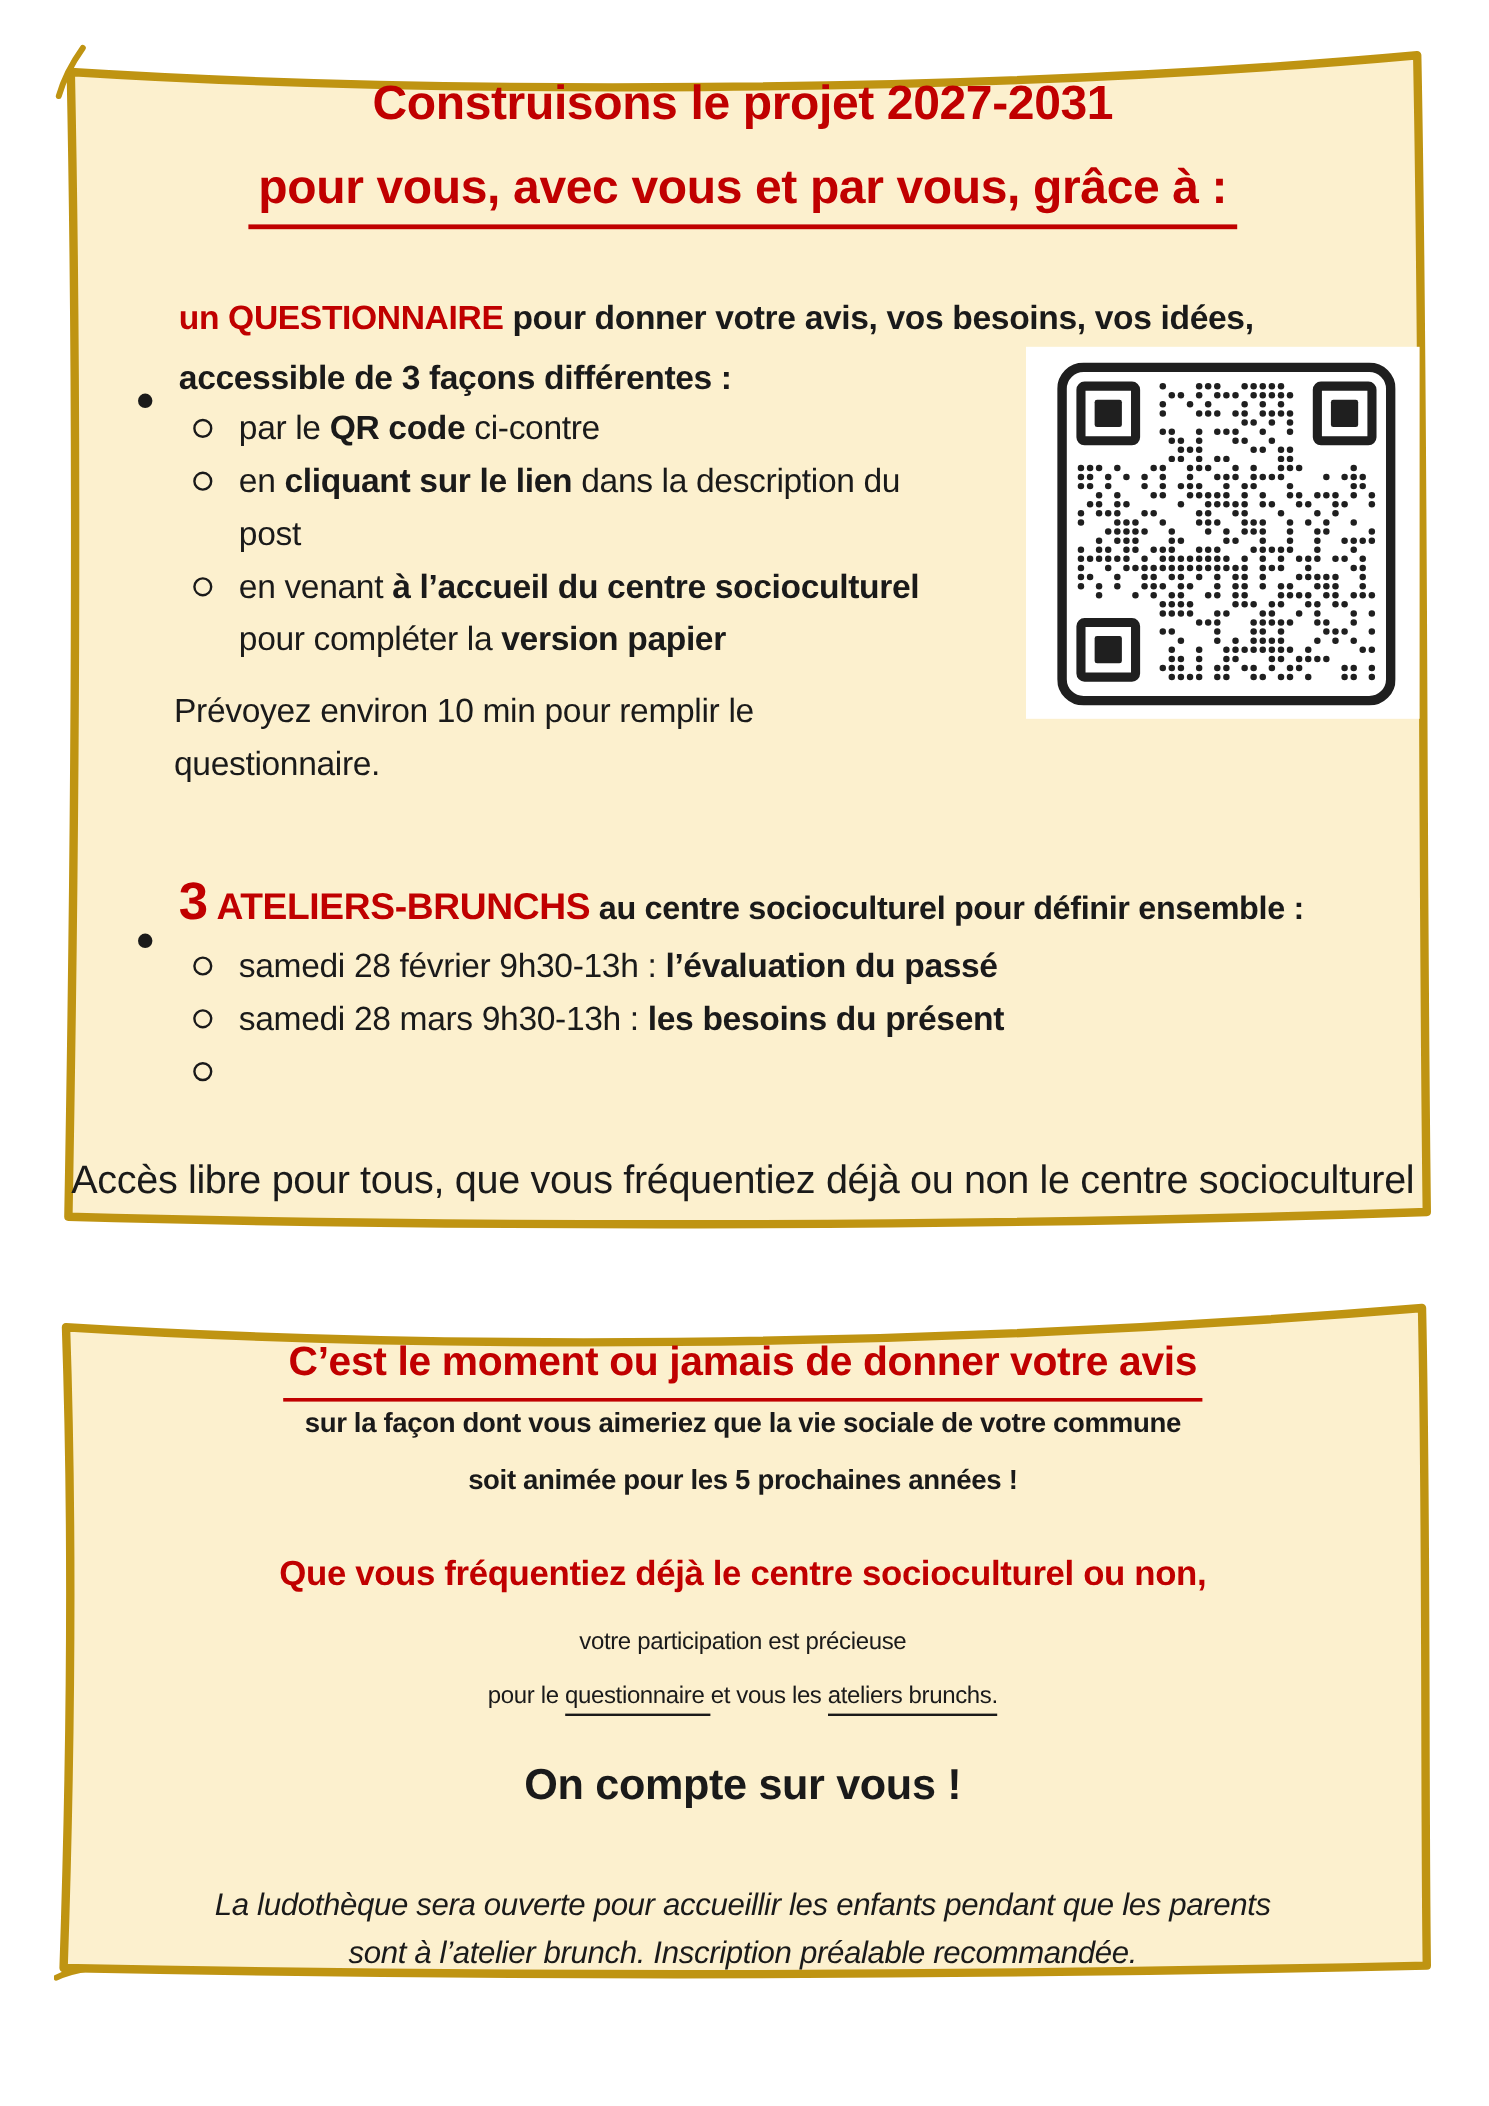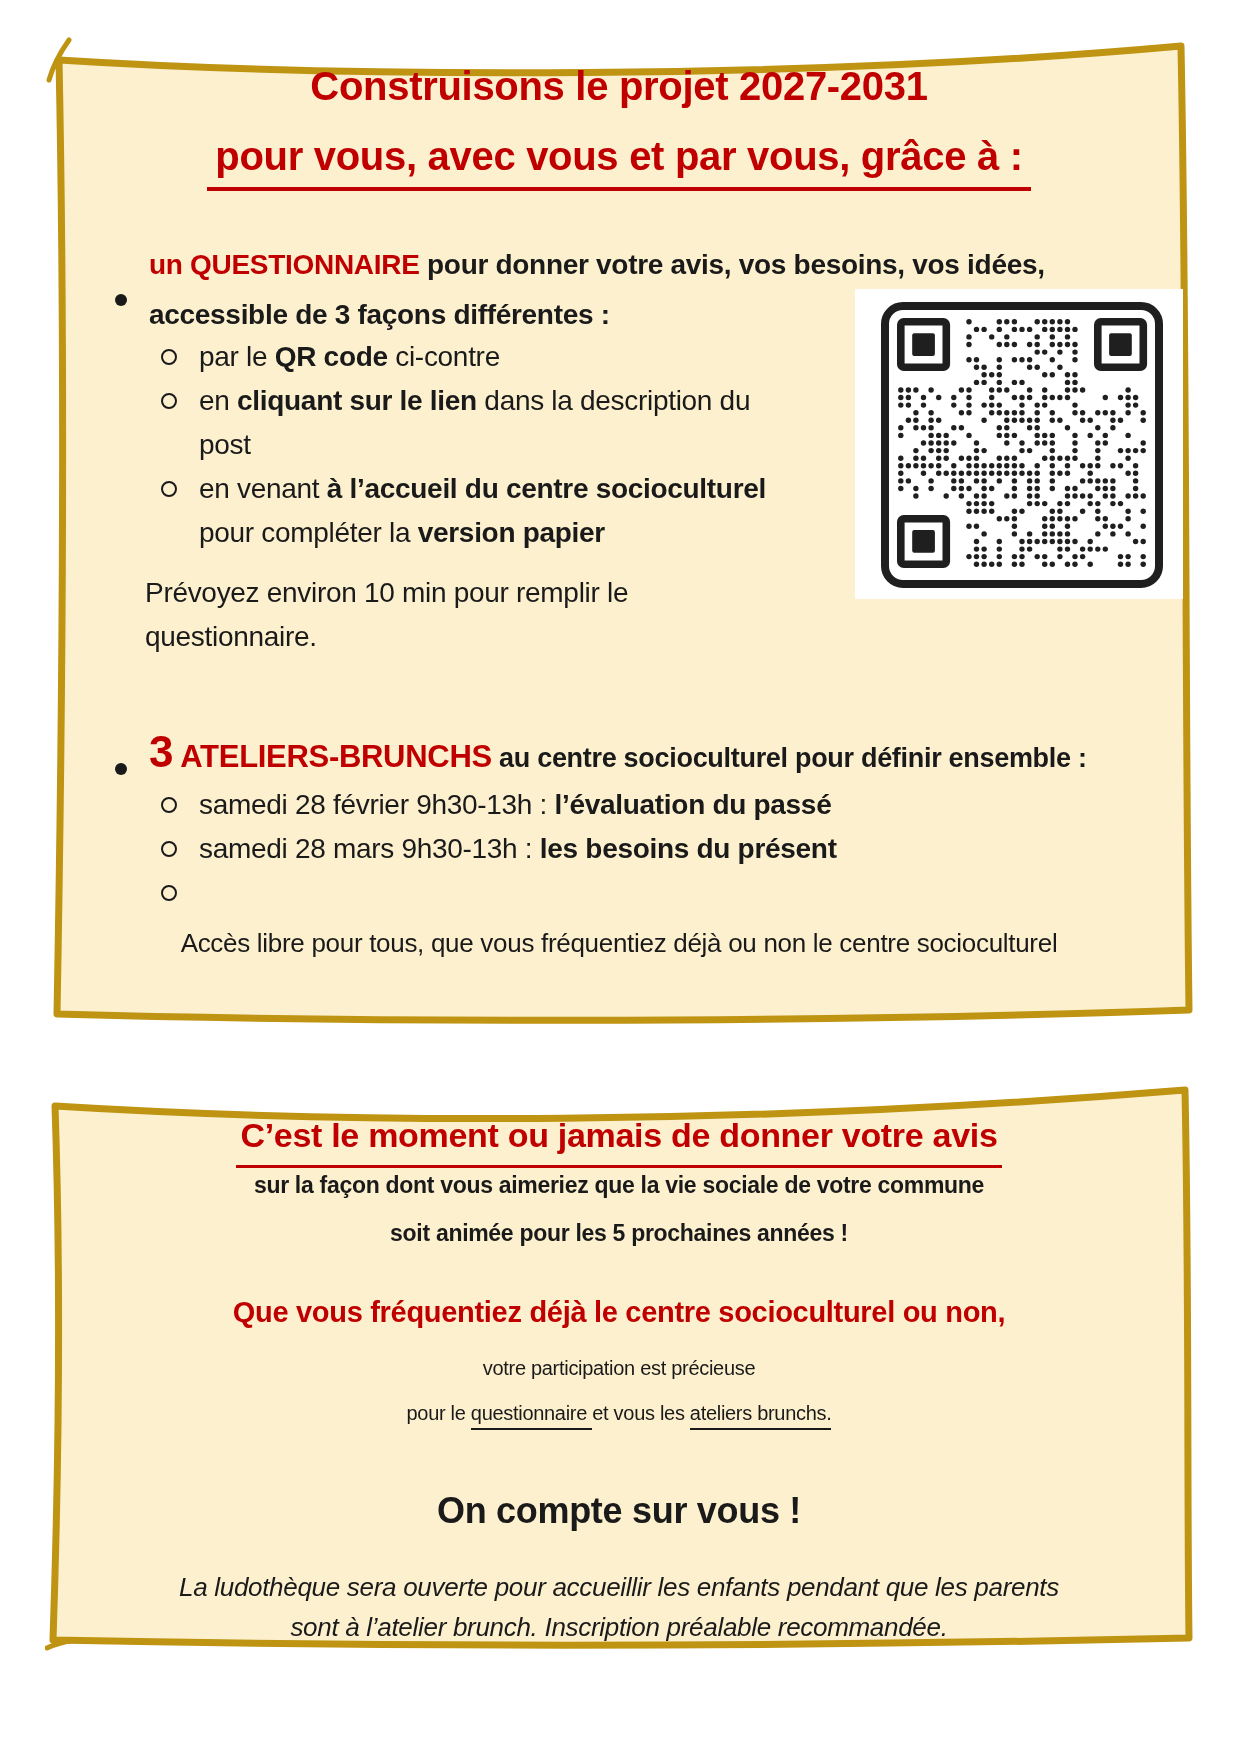--- a/index.html
+++ b/index.html
@@ -17,27 +17,27 @@
   .panel{position:absolute;left:45px;width:1148px;}
   .panel svg.border{position:absolute;left:0;top:0;}
   .abs{position:absolute;}
   .ctr{left:0;width:100%;text-align:center;}
   .b{font-weight:bold;}
   .red{color:var(--red);}
   .t-title{font-size:40px;font-weight:bold;color:var(--red);line-height:48px;}
   .u-red{display:inline-block;border-bottom:4px solid var(--red);padding:0 8px 7px 8px;}
   .t-body{font-size:28px;line-height:50px;}
   .t-sub{font-size:28px;line-height:44px;}
-  .row{display:flex;align-items:center;}
+  .row{display:flex;align-items:flex-end;}
   .dot{flex:0 0 auto;width:12px;height:12px;border-radius:50%;background:var(--ink);margin:19px 22px 0 0;}
   .circ{flex:0 0 auto;width:12px;height:12px;border-radius:50%;border:2.5px solid var(--ink);background:transparent;margin:14px 22px 0 0;}
   .subitem{display:flex;align-items:flex-start;}
   .num3{font-size:44px;font-weight:bold;color:var(--red);}
   .caps{font-size:31px;font-weight:bold;color:var(--red);}
-  .footer1{font-size:26px;}
+  .footer1{font-size:33px;margin-top:36px;}
   .qr-white{position:absolute;left:810px;top:265px;width:328px;height:310px;background:#ffffff;}
   .box2-title{font-size:34px;font-weight:bold;color:var(--red);line-height:48px;}
   .u-red2{display:inline-block;border-bottom:3.5px solid var(--red);padding:0 4px 6px 4px;text-align:center;}
   .box2-sub{font-size:23px;font-weight:bold;line-height:48px;}
   .box2-red{font-size:29px;font-weight:bold;color:var(--red);}
   .box2-p{font-size:20px;line-height:44px;}
   .u-ink{border-bottom:2.5px solid var(--ink);padding-bottom:4px;}
   .cta{font-size:36px;font-weight:bold;}
   .note-it{font-size:26px;font-style:italic;line-height:40px;}
 </style>
@@ -569,21 +569,21 @@
     </div>
 
     <div class="abs ctr box2-red" style="top:214px;">Que vous fréquentiez déjà le centre socioculturel ou non,</div>
 
     <div class="abs ctr box2-p" style="top:264px;">votre participation est précieuse</div>
 
     <div class="abs ctr box2-p" style="top:309px;">
       <span>pour le </span><span class="u-ink">questionnaire </span><span>et vous les </span><span class="u-ink">ateliers brunchs.</span>
     </div>
 
-    <div class="abs ctr cta" style="top:408px;">On compte sur vous !</div>
+    <div class="abs ctr cta" style="top:384px;">On compte sur vous !</div>
 
     <div class="abs ctr note-it" style="top:485px;text-align:center;">
       <span>La ludothèque sera ouverte pour accueillir les enfants pendant que les parents</span><br>
       <span>sont à l’atelier brunch. Inscription préalable recommandée.</span>
     </div>
   </div>
 
 </div>
 
 </body></html>

